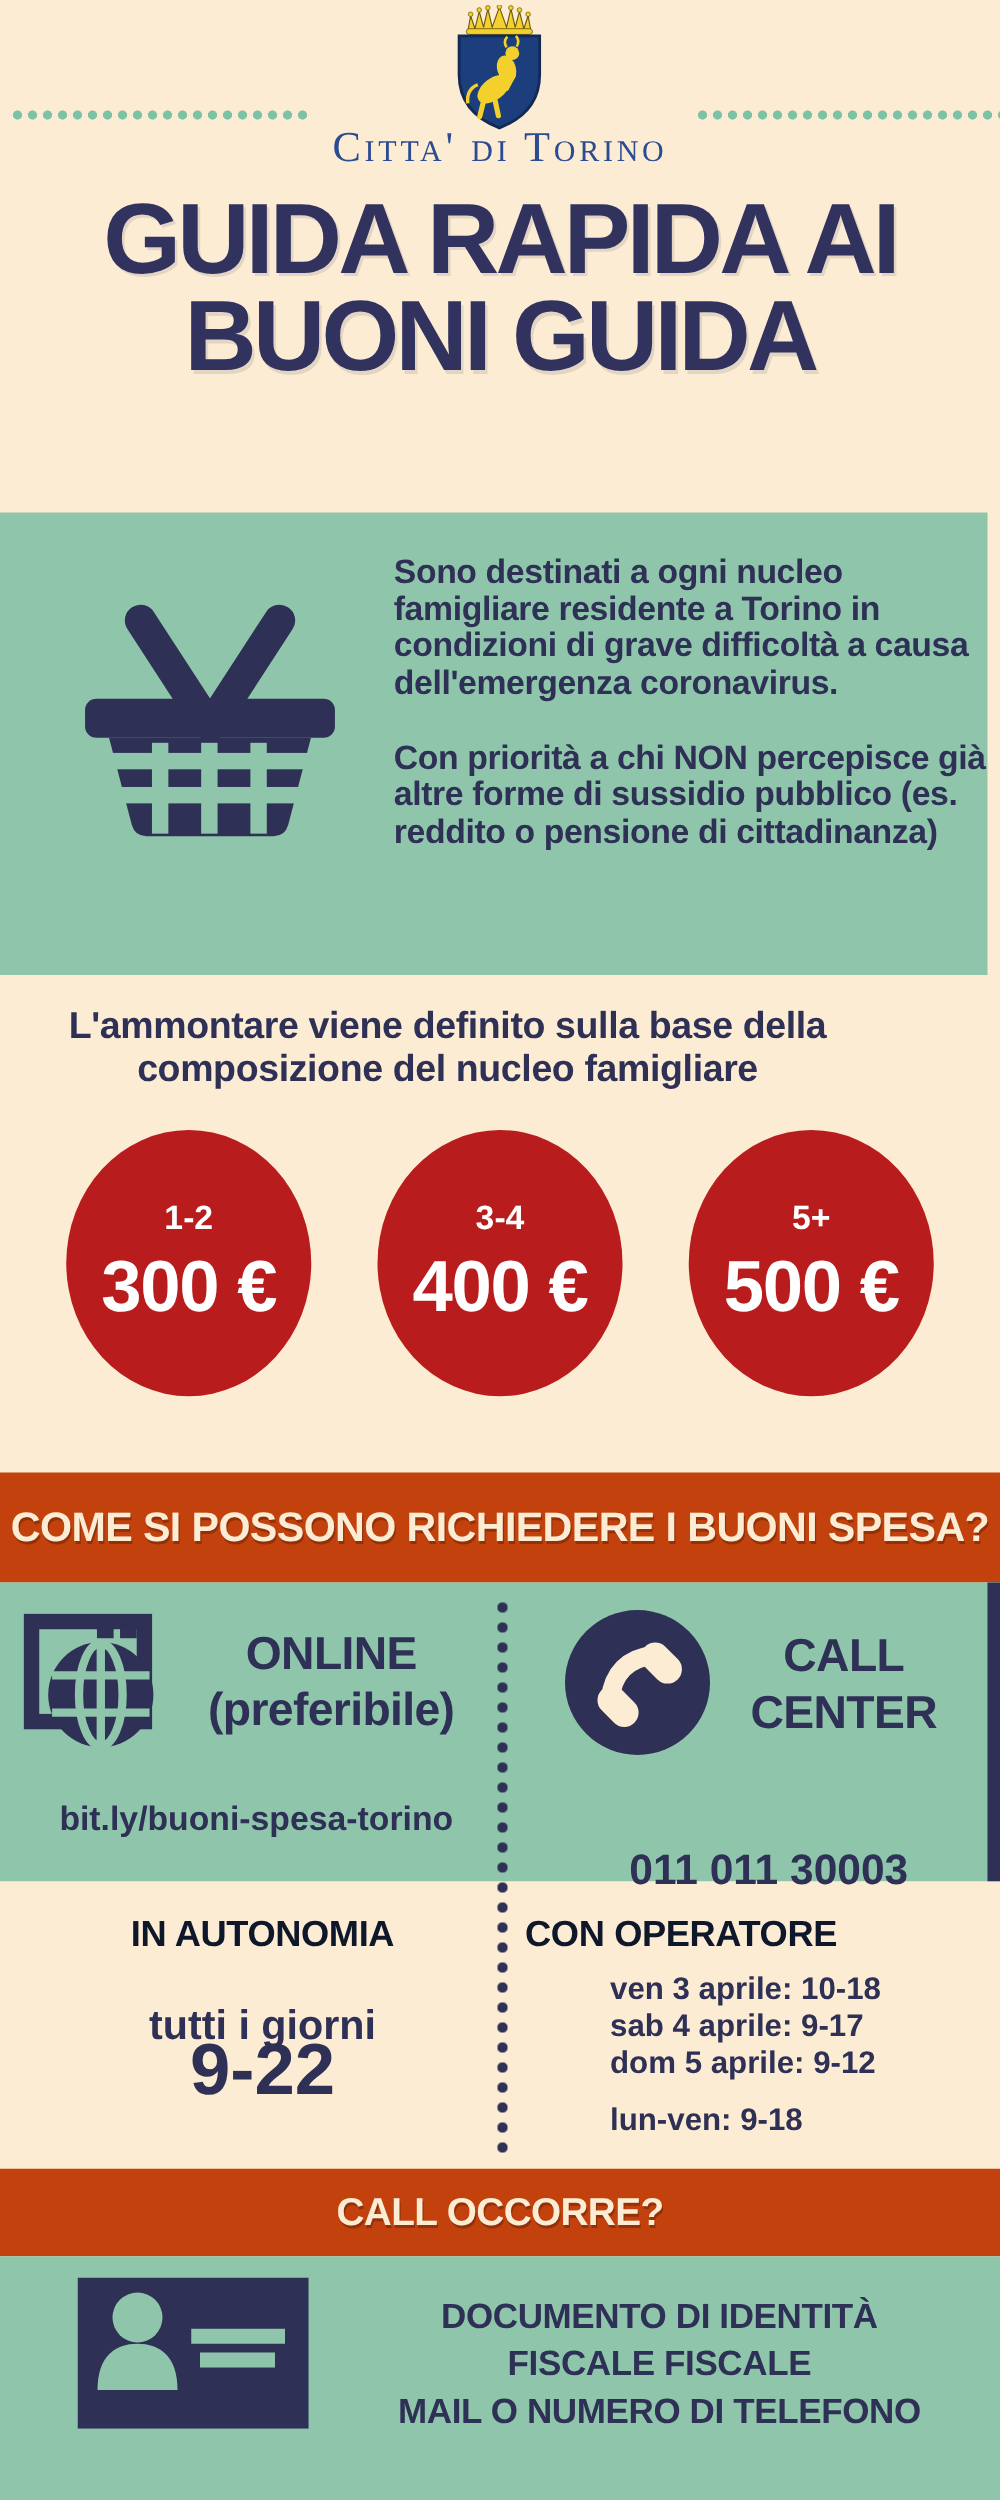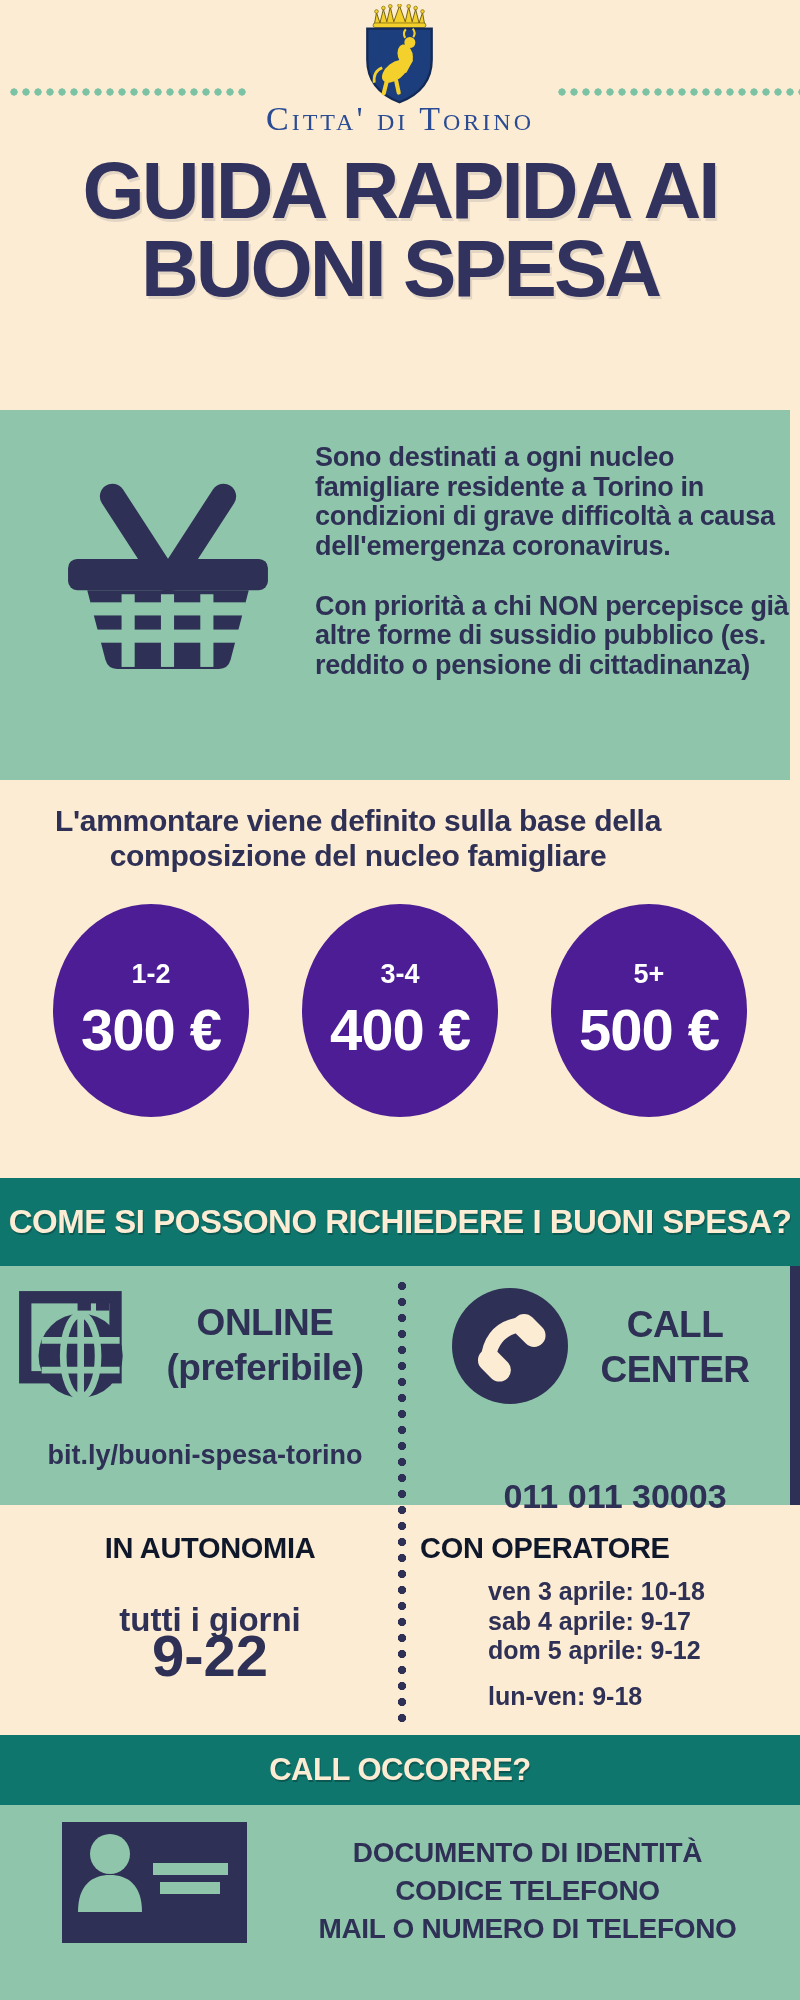--- a/index.html
+++ b/index.html
@@ -14,26 +14,26 @@
   .main-title { width:800px; top:152px; left:0; text-align:center; font-size:80px; font-weight:bold; letter-spacing:-3px; line-height:0.97; color:#31325e; text-shadow:2px 3px 0 rgba(49,50,94,0.12); }
 
   
   .green-box { top:410px; left:0; width:790px; height:370px; background:#8fc6ab; }
   .elig-text { left:315px; top:443px; width:478px; font-size:27px; font-weight:bold; line-height:1.1; color:#2e3055; letter-spacing:-0.3px; }
   .elig-text p + p { margin-top:30px; }
 
   
   .amount-intro { width:716px; top:803px; left:0; text-align:center; font-size:30px; font-weight:bold; line-height:1.17; color:#2e3055; letter-spacing:-0.3px; }
   .tier-row { top:903px; left:0; width:800px; height:215px; display:flex; justify-content:space-evenly; align-items:center; }
-  .tier-circle { width:196px; height:213px; background:#4c1d95; border-radius:50%; display:flex; flex-direction:column; justify-content:center; align-items:center; color:#fff; }
+  .tier-circle { width:196px; height:213px; background:#b91c1c; border-radius:50%; display:flex; flex-direction:column; justify-content:center; align-items:center; color:#fff; }
   .tier-household { font-size:27px; font-weight:bold; margin-bottom:6px; }
   .tier-amount { font-size:58px; font-weight:bold; letter-spacing:-1px; }
 
   
-  .banner { left:0; width:800px; background:#0f766e; display:flex; align-items:center; justify-content:center; }
+  .banner { left:0; width:800px; background:#c2410c; display:flex; align-items:center; justify-content:center; }
   .banner-1 { top:1178px; height:88px; }
   .banner-2 { top:1735px; height:70px; }
   .banner-text { font-size:33px; font-weight:bold; color:#fcecd3; letter-spacing:-0.5px; text-shadow:1px 2px 0 rgba(0,0,0,0.25); }
 
   
   .green-band { top:1266px; left:0; width:800px; height:239px; background:#8fc6ab; }
   .navy-edge { top:1266px; left:790px; width:10px; height:239px; background:#2e3055; }
   .channel-label { font-size:37px; font-weight:bold; line-height:1.22; color:#2e3055; text-align:center; letter-spacing:-0.5px; }
   .online-label { left:135px; top:1300px; width:260px; }
   .call-label   { left:575px; top:1302px; width:200px; }
@@ -92,21 +92,21 @@
     </svg>
   </div>
 
   <div class="abs dot-row" style="left:8px; top:88px; width:238px;"></div>
   <div class="abs dot-row" style="left:556px; top:88px; width:244px;"></div>
 
   <div class="abs org-name">Citta' di Torino</div>
 
   <div class="abs main-title">
     <div>GUIDA RAPIDA AI</div>
-    <div>BUONI SPESA</div>
+    <div>BUONI GUIDA</div>
   </div>
 
   <div class="abs green-box"></div>
 
   <div class="abs icon-box" style="left:62px; top:462px;">
     <svg width="212" height="212" viewBox="0 0 210 210">
       <g fill="#2e3055">
         <rect x="64" y="14" width="25" height="122" rx="12.5" transform="rotate(-33 76 75)"></rect>
         <rect x="121" y="14" width="25" height="122" rx="12.5" transform="rotate(33 134 75)"></rect>
         <rect x="6" y="96" width="198" height="31" rx="9"></rect>
@@ -219,17 +219,17 @@
         <circle cx="48" cy="32" r="20"></circle>
         <path d="M16,90 C16,63 30,53 48,53 C66,53 80,63 80,90 L16,90 Z"></path>
         <rect x="91" y="41" width="75" height="12"></rect>
         <rect x="98" y="60" width="60" height="12"></rect>
       </g>
     </svg>
   </div>
 
   <div class="abs req-list">
     <div>DOCUMENTO DI IDENTITÀ</div>
-    <div>CODICE TELEFONO</div>
+    <div>FISCALE FISCALE</div>
     <div>MAIL O NUMERO DI TELEFONO</div>
   </div>
 
 </div>
 
 </body></html>

